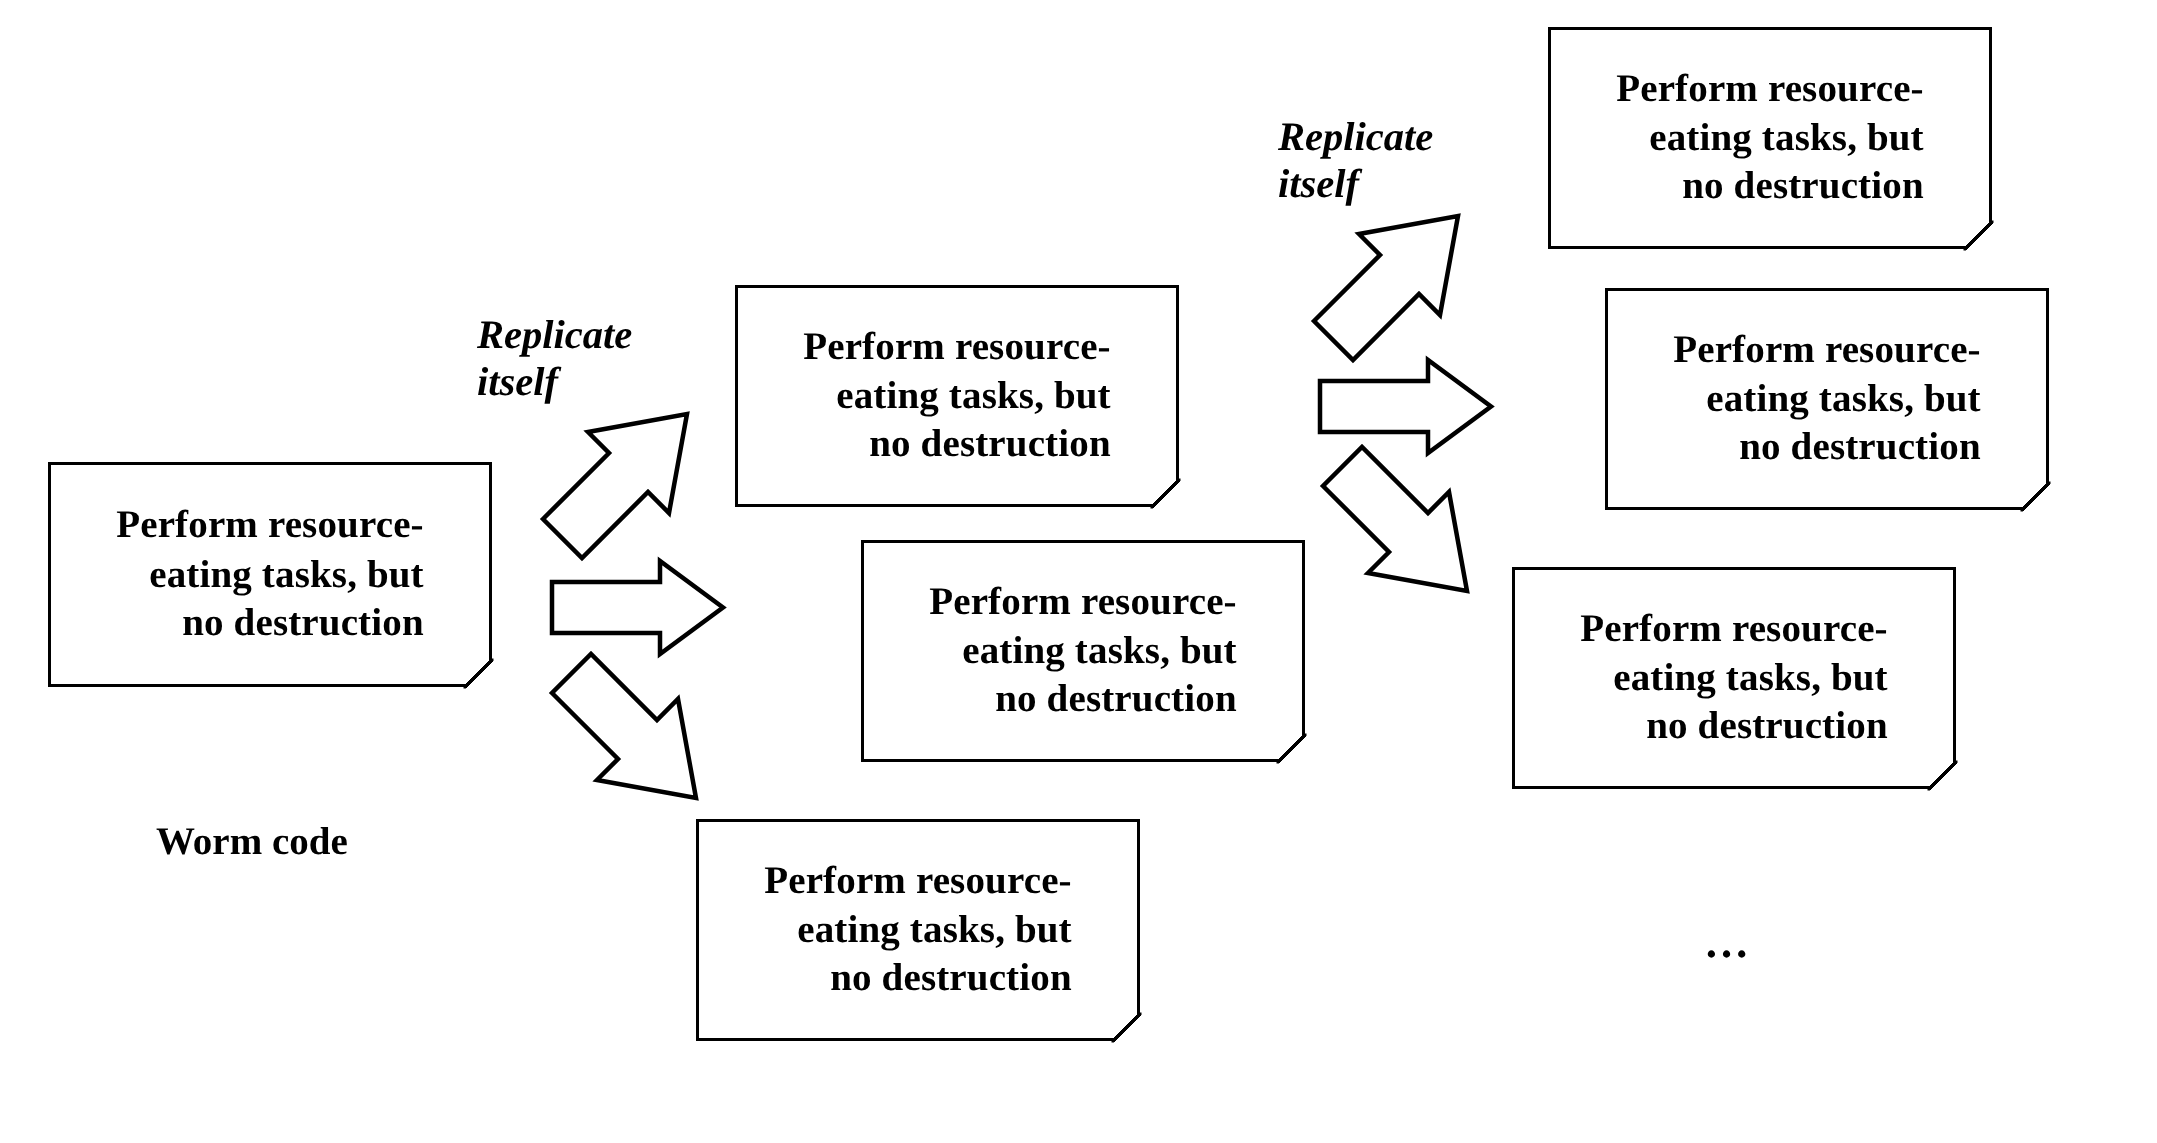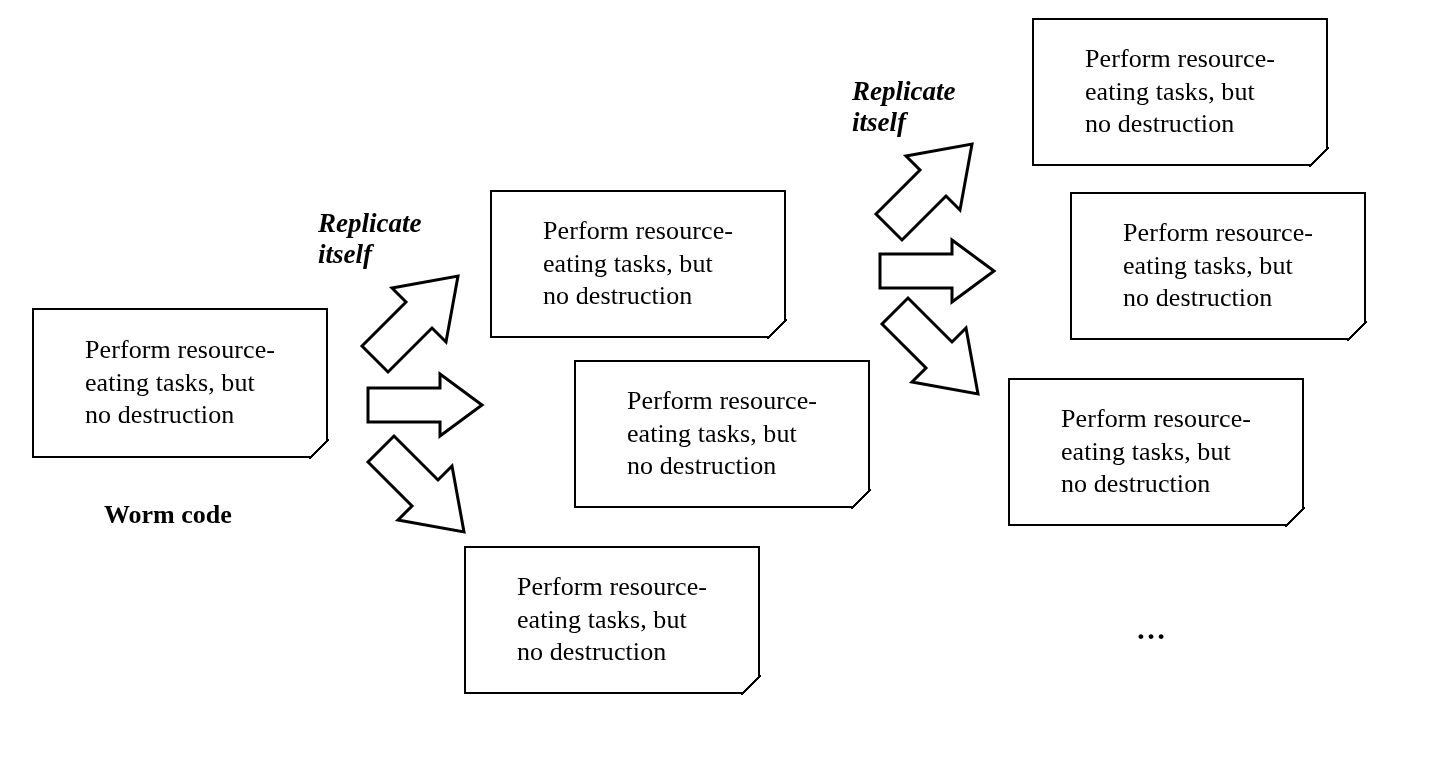--- a/index.html
+++ b/index.html
@@ -20,22 +20,22 @@
 
   
   .note {
     position: absolute;
     box-sizing: border-box;
     background: #ffffff;
     border: 2.5px solid #000000;
     display: flex;
     align-items: center;
     justify-content: center;
-    text-align: left;
-    font-weight: normal;
+    text-align: right;
+    font-weight: bold;
     color: #000000;
     line-height: 1.25;
     letter-spacing: 0.1px;
   }
   .note .note-text {
     display: block;
     padding: 0 8px;
     white-space: pre-line;
   }
   
@@ -51,20 +51,21 @@
         rgba(0,0,0,0) 0%, rgba(0,0,0,0) 46%,
         #000 46%, #000 54%,
         #ffffff 54%, #ffffff 100%);
   }
 
   .caption {
     position: absolute;
     font-weight: bold;
     color: #000;
     white-space: nowrap;
+    margin-top: 46px;
   }
 
   .arrow-label {
     position: absolute;
     font-style: italic;
     font-weight: bold;
     color: #000000;
     line-height: 1.15;
     text-align: left;
     white-space: pre-line;

